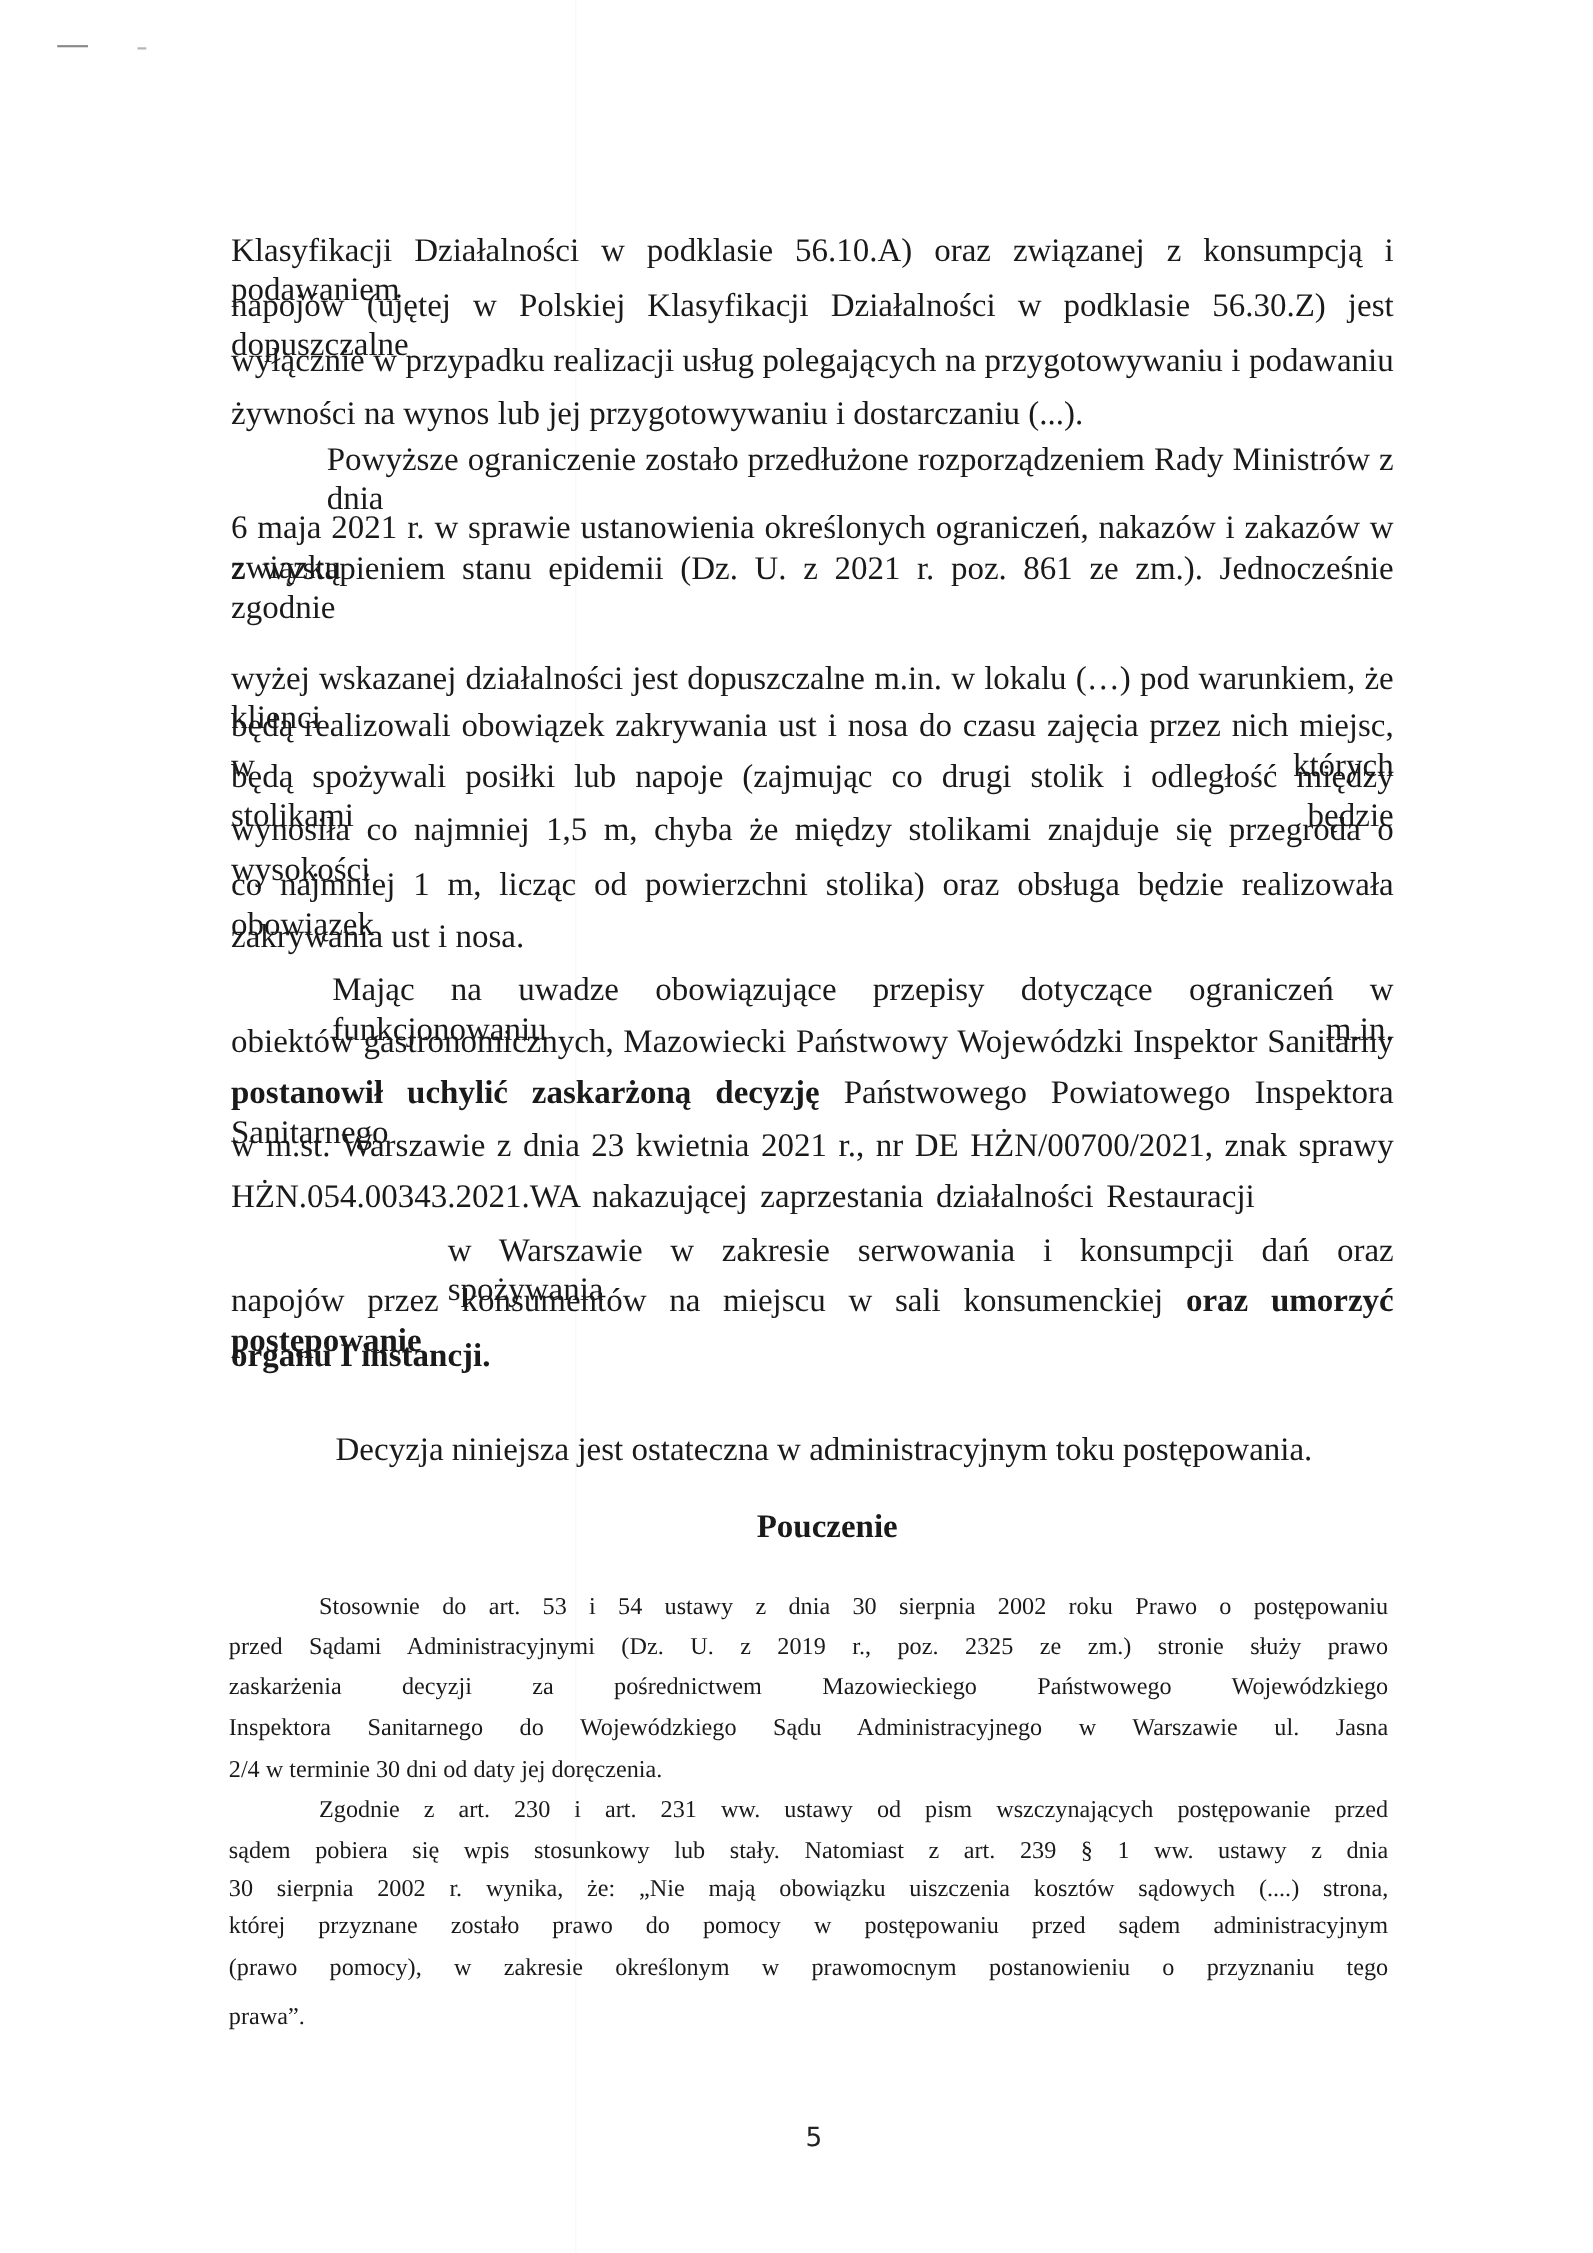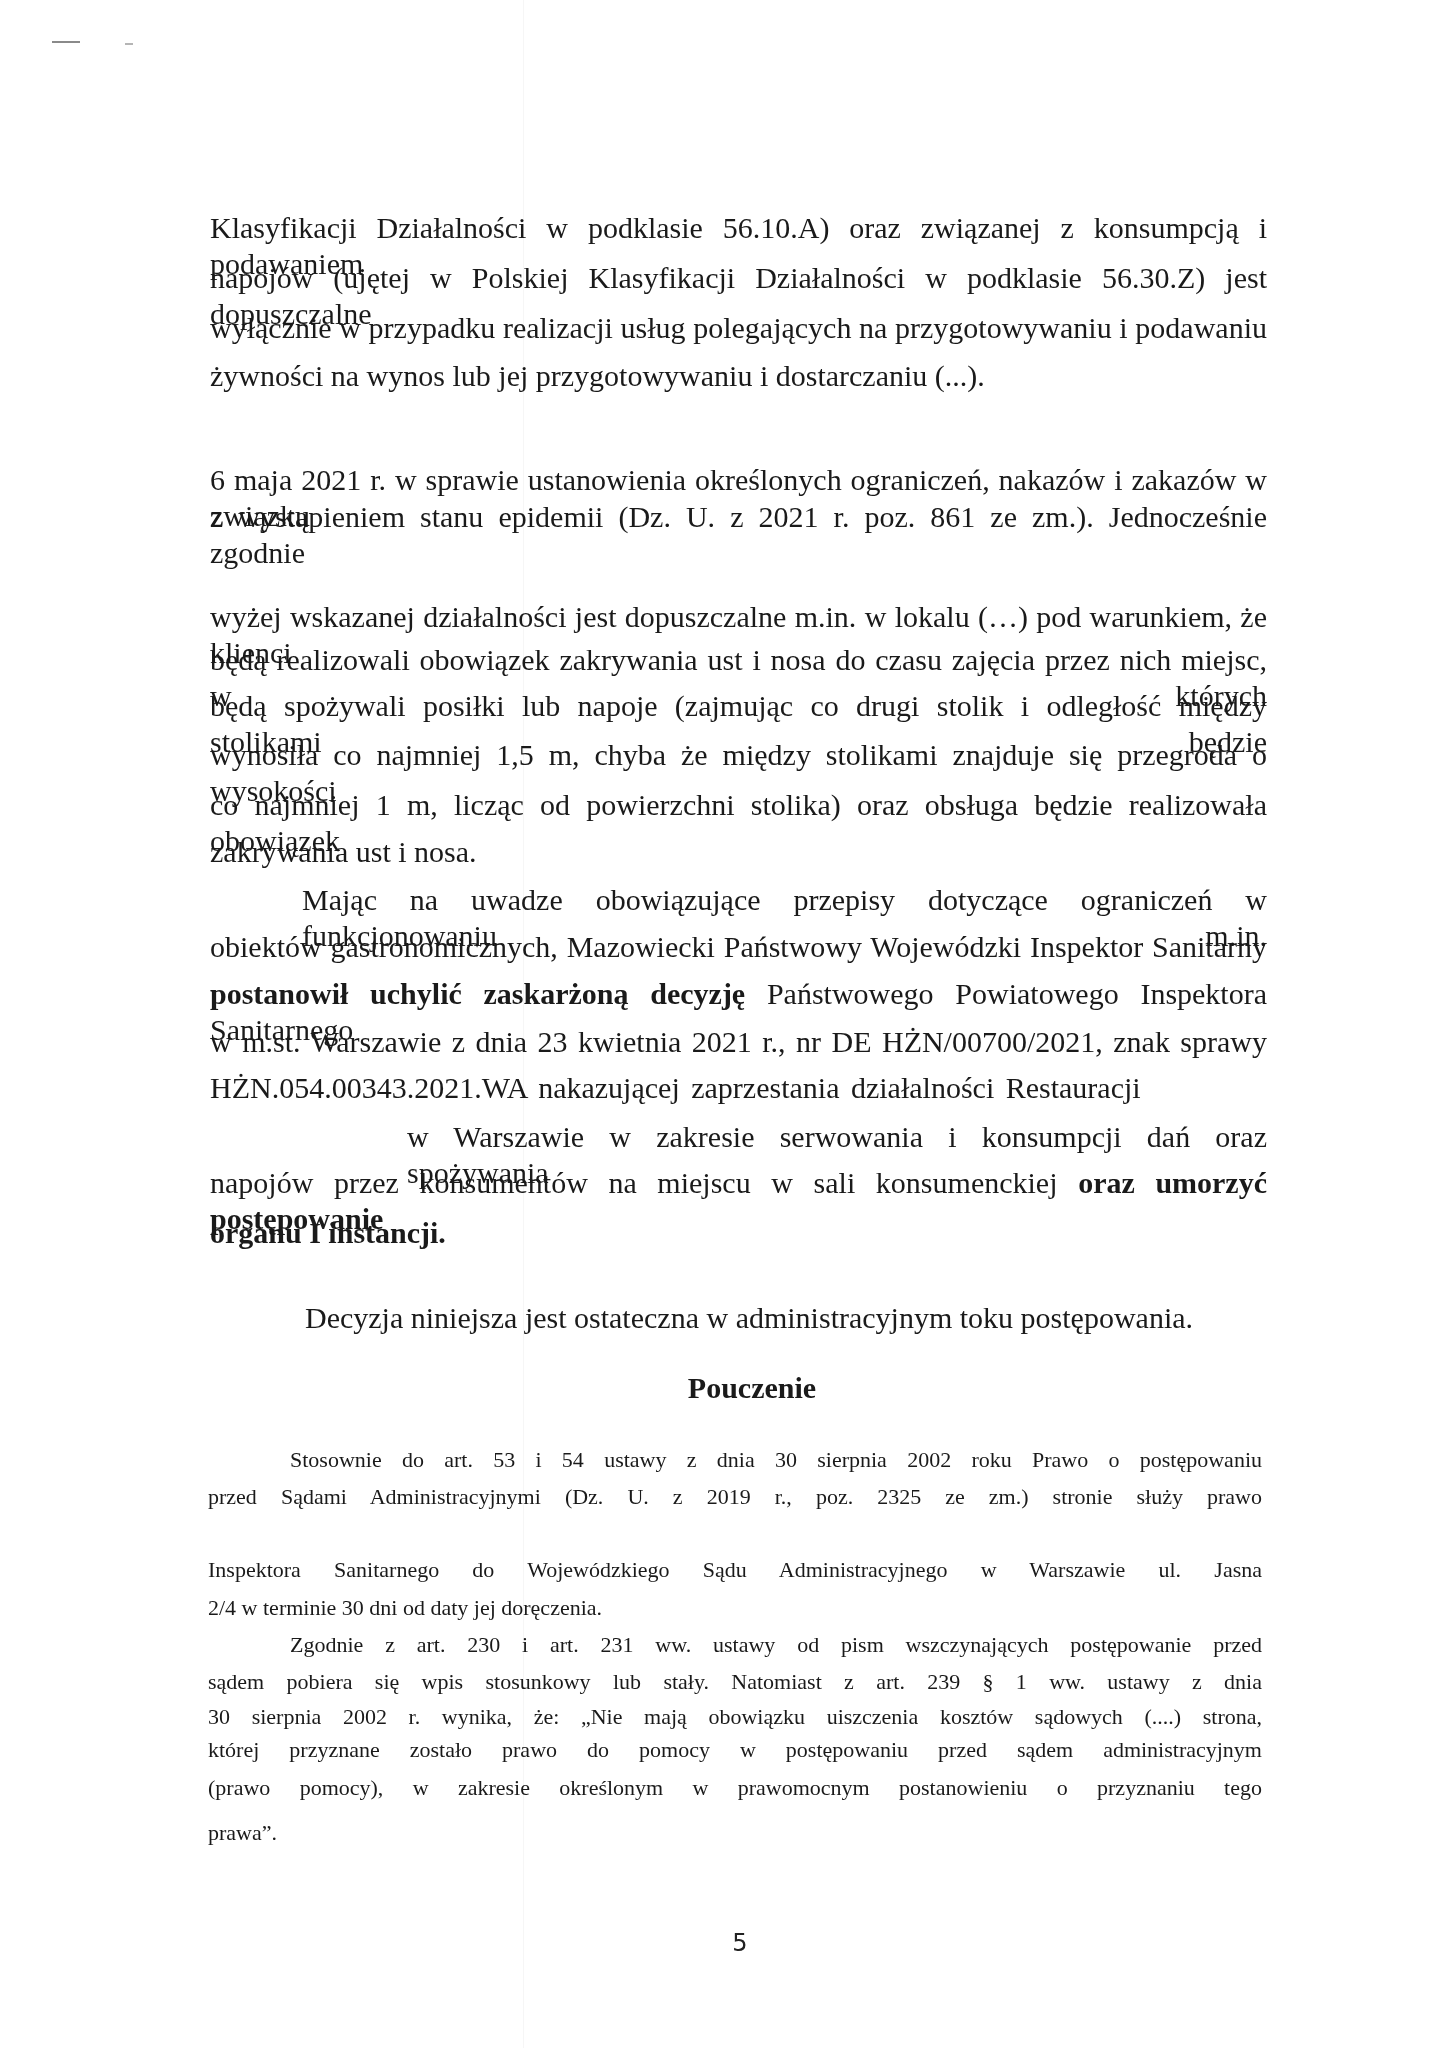--- a/index.html
+++ b/index.html
@@ -52,20 +52,21 @@
 <div id="page">
   <div class="fold"></div>
   <div class="mark"></div>
   <div class="mark2"></div>
 
   <div class="ln a just" style="left:193px;width:1057px;top:210px">Klasyfikacji Działalności w podklasie 56.10.A) oraz związanej z konsumpcją i podawaniem</div>
   <div class="ln a just" style="left:193px;width:1057px;top:260px">napojów (ujętej w Polskiej Klasyfikacji Działalności w podklasie 56.30.Z) jest dopuszczalne</div>
   <div class="ln a just" style="left:193px;width:1057px;top:310px">wyłącznie w przypadku realizacji usług polegających na przygotowywaniu i podawaniu</div>
   <div class="ln a" style="left:193px;top:358px">żywności na wynos lub jej przygotowywaniu i dostarczaniu (...).</div>
 
+  <div class="ln a just" style="left:280px;width:970px;top:400px">Powyższe ograniczenie zostało przedłużone rozporządzeniem Rady Ministrów z dnia</div>
   <div class="ln a just" style="left:193px;width:1057px;top:462px">6 maja 2021 r. w sprawie ustanowienia określonych ograniczeń, nakazów i zakazów w związku</div>
   <div class="ln a just" style="left:193px;width:1057px;top:499px">z wystąpieniem stanu epidemii (Dz. U. z 2021 r. poz. 861 ze zm.). Jednocześnie zgodnie</div>
   <div class="ln a just" style="left:193px;width:1057px;top:599px">wyżej wskazanej działalności jest dopuszczalne m.in. w lokalu (…) pod warunkiem, że klienci</div>
   <div class="ln a just" style="left:193px;width:1057px;top:642px">będą realizowali obowiązek zakrywania ust i nosa do czasu zajęcia przez nich miejsc, w których</div>
   <div class="ln a just" style="left:193px;width:1057px;top:688px">będą spożywali posiłki lub napoje (zajmując co drugi stolik i odległość między stolikami będzie</div>
   <div class="ln a just" style="left:193px;width:1057px;top:737px">wynosiła co najmniej 1,5 m, chyba że między stolikami znajduje się przegroda o wysokości</div>
   <div class="ln a just" style="left:193px;width:1057px;top:787px">co najmniej 1 m, licząc od powierzchni stolika) oraz obsługa będzie realizowała obowiązek</div>
   <div class="ln a" style="left:193px;top:834px">zakrywania ust i nosa.</div>
 
   <div class="ln a just" style="left:285px;width:965px;top:882px">Mając na uwadze obowiązujące przepisy dotyczące ograniczeń w funkcjonowaniu m.in.</div>
@@ -76,20 +77,21 @@
   <div class="ln a just" style="left:390px;width:860px;top:1119px">w Warszawie w zakresie serwowania i konsumpcji dań oraz spożywania</div>
   <div class="ln a just" style="left:193px;width:1057px;top:1165px"><span>napojów przez konsumentów na miejscu w sali konsumenckiej</span> <span class="bold">oraz umorzyć postępowanie</span></div>
   <div class="ln a bold" style="left:193px;top:1215px">organu I instancji.</div>
 
   <div class="ln a" style="left:288px;top:1300px">Decyzja niniejsza jest ostateczna w administracyjnym toku postępowania.</div>
 
   <div class="ln a bold center" style="left:585px;width:300px;top:1370px">Pouczenie</div>
 
   <div class="ln b just" style="left:290px;width:972px;top:1442px">Stosownie do art. 53 i 54 ustawy z dnia 30 sierpnia 2002 roku Prawo o postępowaniu</div>
   <div class="ln b just" style="left:208px;width:1054px;top:1479px">przed Sądami Administracyjnymi (Dz. U. z 2019 r., poz. 2325 ze zm.) stronie służy prawo</div>
+  <div class="ln b just" style="left:208px;width:1054px;top:1515px">zaskarżenia decyzji za pośrednictwem Mazowieckiego Państwowego Wojewódzkiego</div>
   <div class="ln b just" style="left:208px;width:1054px;top:1552px">Inspektora Sanitarnego do Wojewódzkiego Sądu Administracyjnego w Warszawie ul. Jasna</div>
   <div class="ln b" style="left:208px;top:1590px">2/4 w terminie 30 dni od daty jej doręczenia.</div>
   <div class="ln b just" style="left:290px;width:972px;top:1627px">Zgodnie z art. 230 i art. 231 ww. ustawy od pism wszczynających postępowanie przed</div>
   <div class="ln b just" style="left:208px;width:1054px;top:1664px">sądem pobiera się wpis stosunkowy lub stały. Natomiast z art. 239 § 1 ww. ustawy z dnia</div>
   <div class="ln b just" style="left:208px;width:1054px;top:1699px">30 sierpnia 2002 r. wynika, że: „Nie mają obowiązku uiszczenia kosztów sądowych (....) strona,</div>
   <div class="ln b just" style="left:208px;width:1054px;top:1770px">(prawo pomocy), w zakresie określonym w prawomocnym postanowieniu o przyznaniu tego</div>
   <div class="ln b just" style="left:208px;width:1054px;top:1732px">której przyznane zostało prawo do pomocy w postępowaniu przed sądem administracyjnym</div>
   <div class="ln b" style="left:208px;top:1815px">prawa”.</div>
 
   <div id="page-number">5</div>

